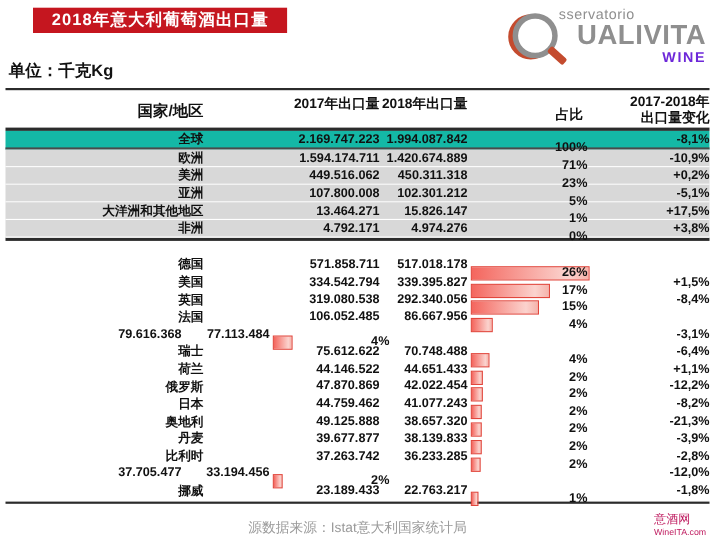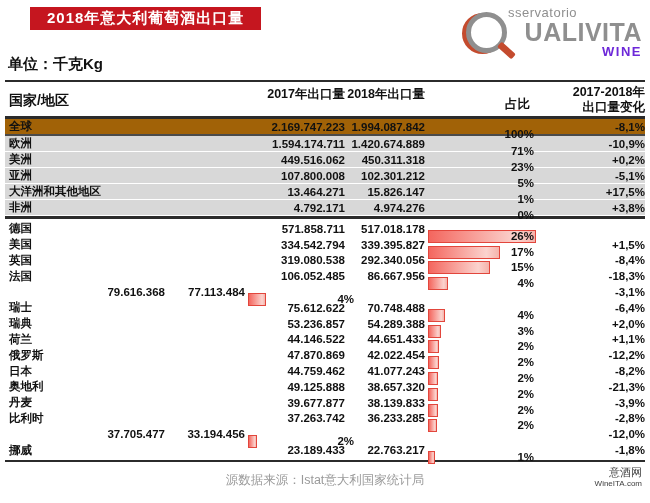--- a/index.html
+++ b/index.html
@@ -23,46 +23,46 @@
   .logo-l1{color:#8f8f8f;font-size:13px;letter-spacing:0.5px;line-height:14px;}
   .logo-l2{color:#8f8f8f;font-size:25px;font-weight:bold;letter-spacing:0.5px;line-height:25px;margin-left:-3px;text-align:right;}
   .logo-l3{color:#6d28d9;font-size:13px;font-weight:bold;text-align:right;letter-spacing:1.5px;line-height:14px;}
   .unit{position:absolute;left:8px;top:55px;font-weight:bold;font-size:15px;}
   
   .table{position:absolute;left:5px;right:5px;top:80px;font-weight:bold;}
   .thead{
     border-top:2px solid #2b2b2b;border-bottom:3px solid #2b2b2b;
     height:34px;display:flex;align-items:flex-end;font-size:12.5px;
   }
-  .c-name{width:180px;padding-left:4px;box-sizing:border-box;text-align:left;}
+  .c-name{width:180px;padding-left:4px;box-sizing:border-box;text-align:right;}
   .c-2017{width:160px;text-align:right;}
   .c-2018{width:80px;text-align:right;}
   .c-share{width:109px;text-align:right;position:relative;box-sizing:border-box;}
   .c-change{flex:1;text-align:right;}
   .thead .c-name{font-size:14px;padding-bottom:6px;}
   .thead .c-2017,.thead .c-2018{padding-bottom:13px;}
   .thead .c-share{padding-bottom:3px;padding-right:4px;}
   .th-change{line-height:15px;padding-bottom:1px;}
   .row{display:flex;align-items:center;font-size:11.5px;}
   .row.region{height:15px;background:#d8d8d8;border-bottom:1px solid #ffffff;}
-  .row.region.global{background:#a16207;border-bottom:2px solid #4a4a4a;}
+  .row.region.global{background:#14b8a6;border-bottom:2px solid #4a4a4a;}
   .regions{border-bottom:3px solid #2b2b2b;}
-  .countries{padding:2px 0 2px 0;border-bottom:2px solid #2b2b2b;}
+  .countries{padding:14px 0 2px 0;border-bottom:2px solid #2b2b2b;}
   .row.country{height:15.8px;background:#ffffff;}
   .share-label{position:absolute;right:0px;top:0;bottom:0;left:0;text-align:right;
     line-height:inherit;z-index:2;display:block;line-height:15px;}
   .bar{
     position:absolute;left:3px;top:1px;height:11px;z-index:1;
     border:1px solid #e2463c;
     background:linear-gradient(90deg,#f4665e 0%,#fbd3ce 82%,#f5b3ab 100%);
   }
   
   .source{position:absolute;left:0;top:472px;width:100%;text-align:center;
     color:#9a9a9a;font-size:12.5px;}
-  .watermark{position:absolute;right:8px;top:467px;text-align:right;color:#404040;line-height:11px;}
+  .watermark{position:absolute;right:8px;top:467px;color:#be185d;line-height:11px;}
   .wm1{font-size:11px;}
   .wm2{font-size:8px;}
 </style>
 </head>
 <body>
 
 <div class="banner">
   <span>2018年意大利葡萄酒出口量</span>
 </div>
 
@@ -185,50 +185,39 @@
     <div class="c-change">-8,4%</div>
   </div>
       <div class="row country">
     <div class="c-name">法国</div>
     <div class="c-2017">106.052.485</div>
     <div class="c-2018">86.667.956</div>
     <div class="c-share">
       <div class="bar" style="width: 18px;"></div>
       <span class="share-label">4%</span>
     </div>
-    <div class="c-change">-18,3%</div>
   </div>
       <div class="row country">
     <div class="c-2017">79.616.368</div>
     <div class="c-2018">77.113.484</div>
     <div class="c-share">
       <div class="bar" style="width: 16px;"></div>
       <span class="share-label">4%</span>
     </div>
     <div class="c-change">-3,1%</div>
   </div>
       <div class="row country">
     <div class="c-name">瑞士</div>
     <div class="c-2017">75.612.622</div>
     <div class="c-2018">70.748.488</div>
     <div class="c-share">
       <div class="bar" style="width: 15px;"></div>
       <span class="share-label">4%</span>
     </div>
     <div class="c-change">-6,4%</div>
-  </div>
-      <div class="row country">
-    <div class="c-name">瑞典</div>
-    <div class="c-2017">53.236.857</div>
-    <div class="c-2018">54.289.388</div>
-    <div class="c-share">
-      <div class="bar" style="width: 11px;"></div>
-      <span class="share-label">3%</span>
-    </div>
-    <div class="c-change">+2,0%</div>
   </div>
       <div class="row country">
     <div class="c-name">荷兰</div>
     <div class="c-2017">44.146.522</div>
     <div class="c-2018">44.651.433</div>
     <div class="c-share">
       <div class="bar" style="width: 9px;"></div>
       <span class="share-label">2%</span>
     </div>
     <div class="c-change">+1,1%</div>

